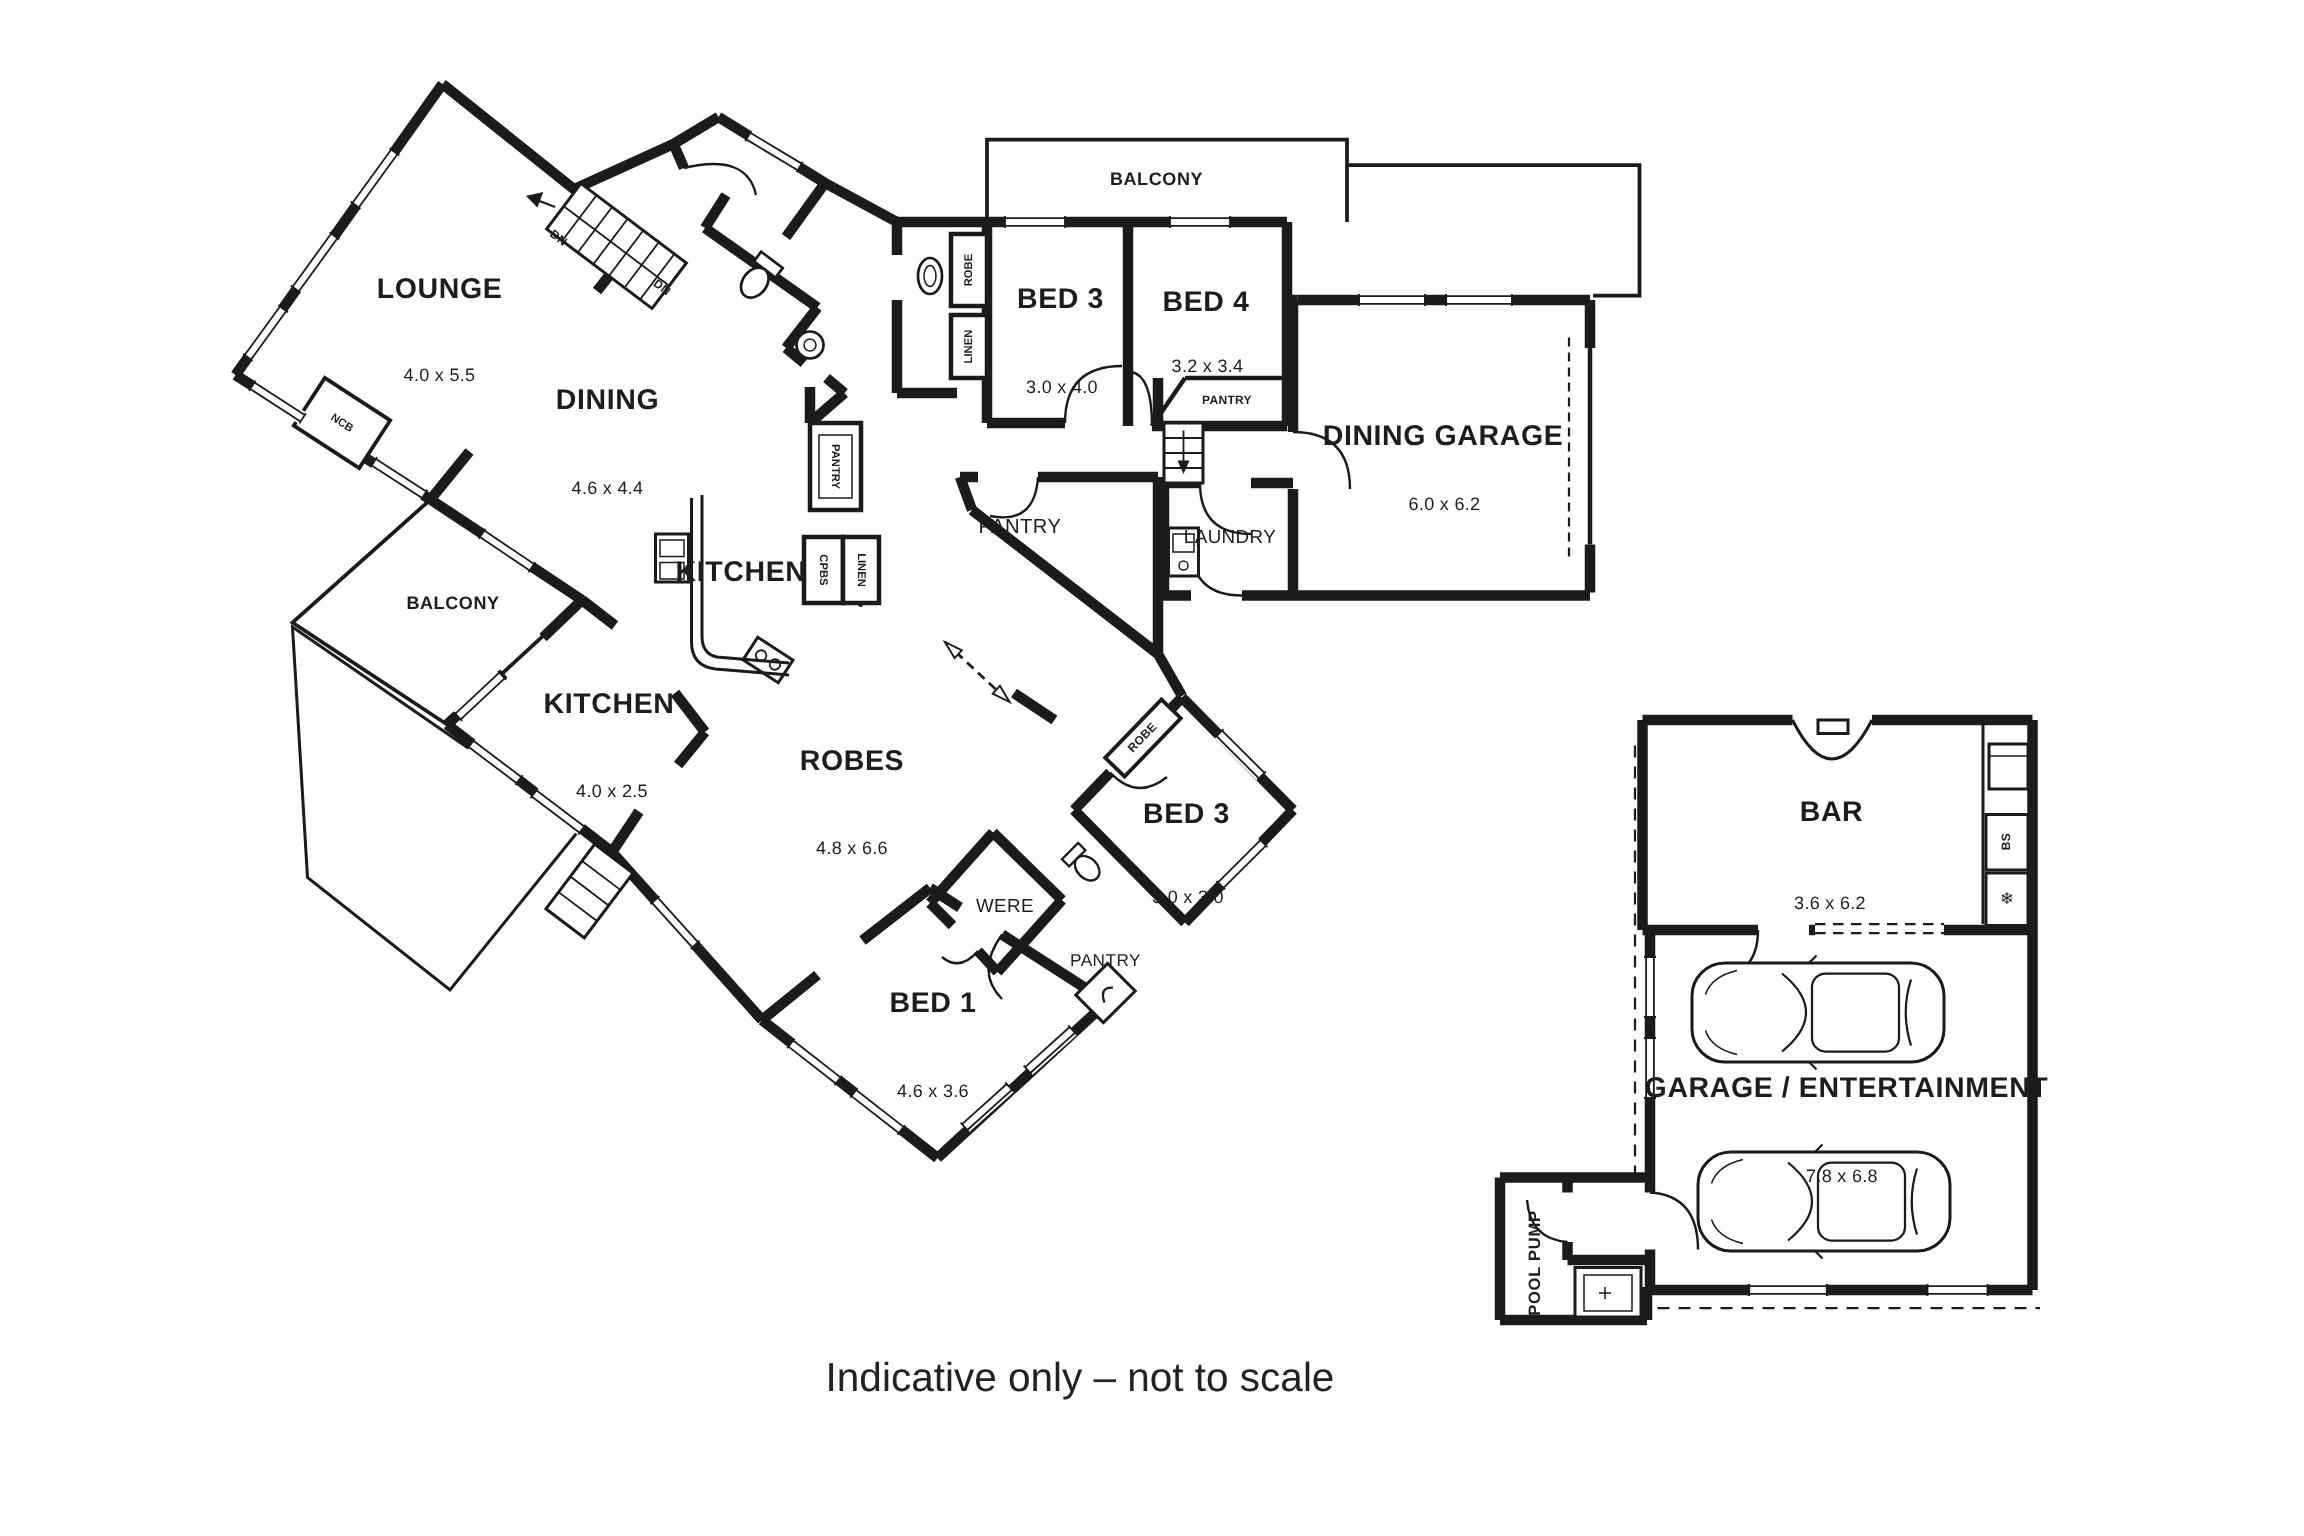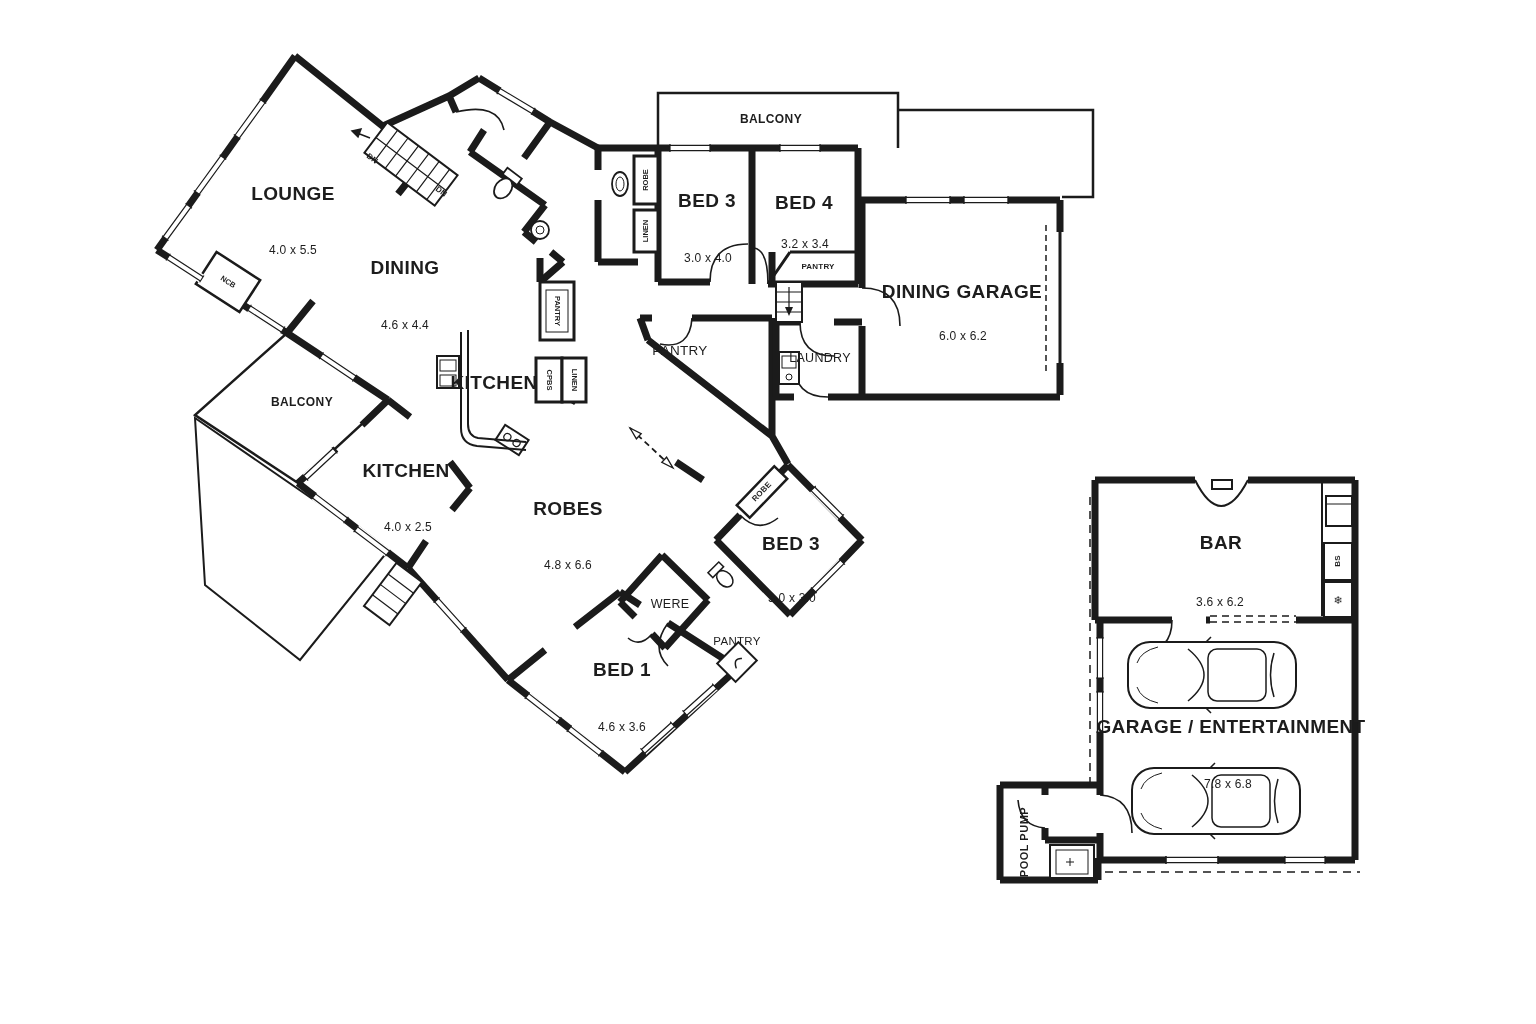--- a/index.html
+++ b/index.html
@@ -277,13 +277,14 @@
   <div class="lbl xxs" style="left:646px;top:180px;transform:translate(-50%,-50%) rotate(-90deg)">ROBE</div>
   <div class="lbl xxs" style="left:646px;top:231px;transform:translate(-50%,-50%) rotate(-90deg)">LINEN</div>
   <div class="lbl xxs" style="left:557px;top:311px;transform:translate(-50%,-50%) rotate(90deg)">PANTRY</div>
   <div class="lbl xxs" style="left:549px;top:380px;transform:translate(-50%,-50%) rotate(90deg)">CPBS</div>
   <div class="lbl xxs" style="left:574px;top:380px;transform:translate(-50%,-50%) rotate(90deg)">LINEN</div>
   <div class="lbl xs" style="left:818px;top:267px">PANTRY</div>
   <div class="lbl xs" style="left:762px;top:492px;transform:translate(-50%,-50%) rotate(-46deg)">ROBE</div>
   <div class="lbl xs" style="left:1338px;top:561px;transform:translate(-50%,-50%) rotate(-90deg)">BS</div>
   <div class="lbl" style="left:1338px;top:600px;font-size:11px">❄</div>
 
+  <div class="lbl cap" style="left:720px;top:919px">Indicative only – not to scale</div>
 </div>
 
 </body></html>

